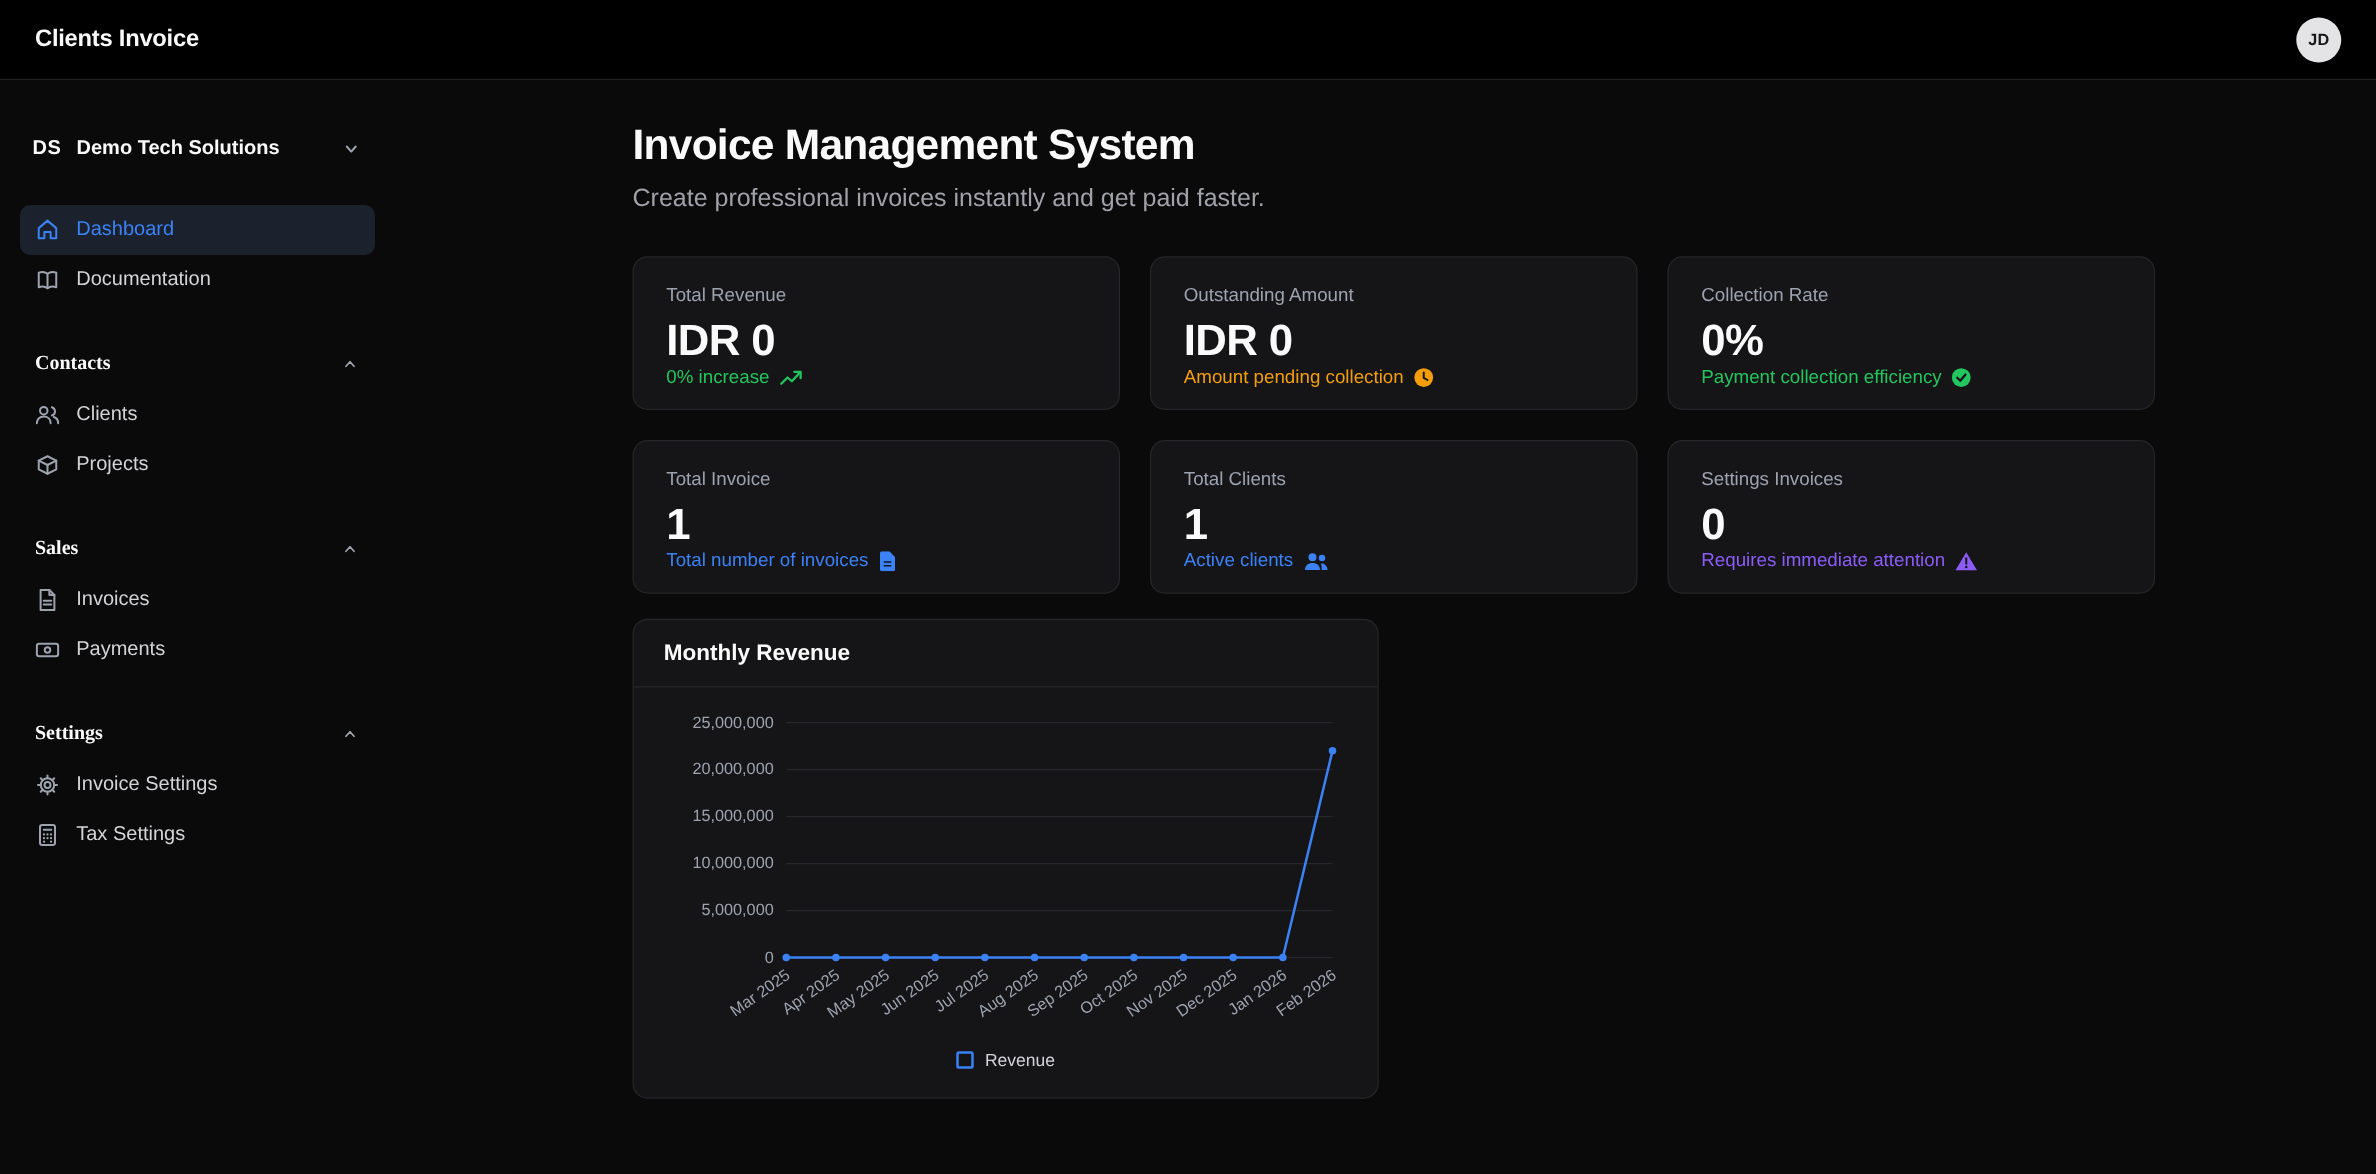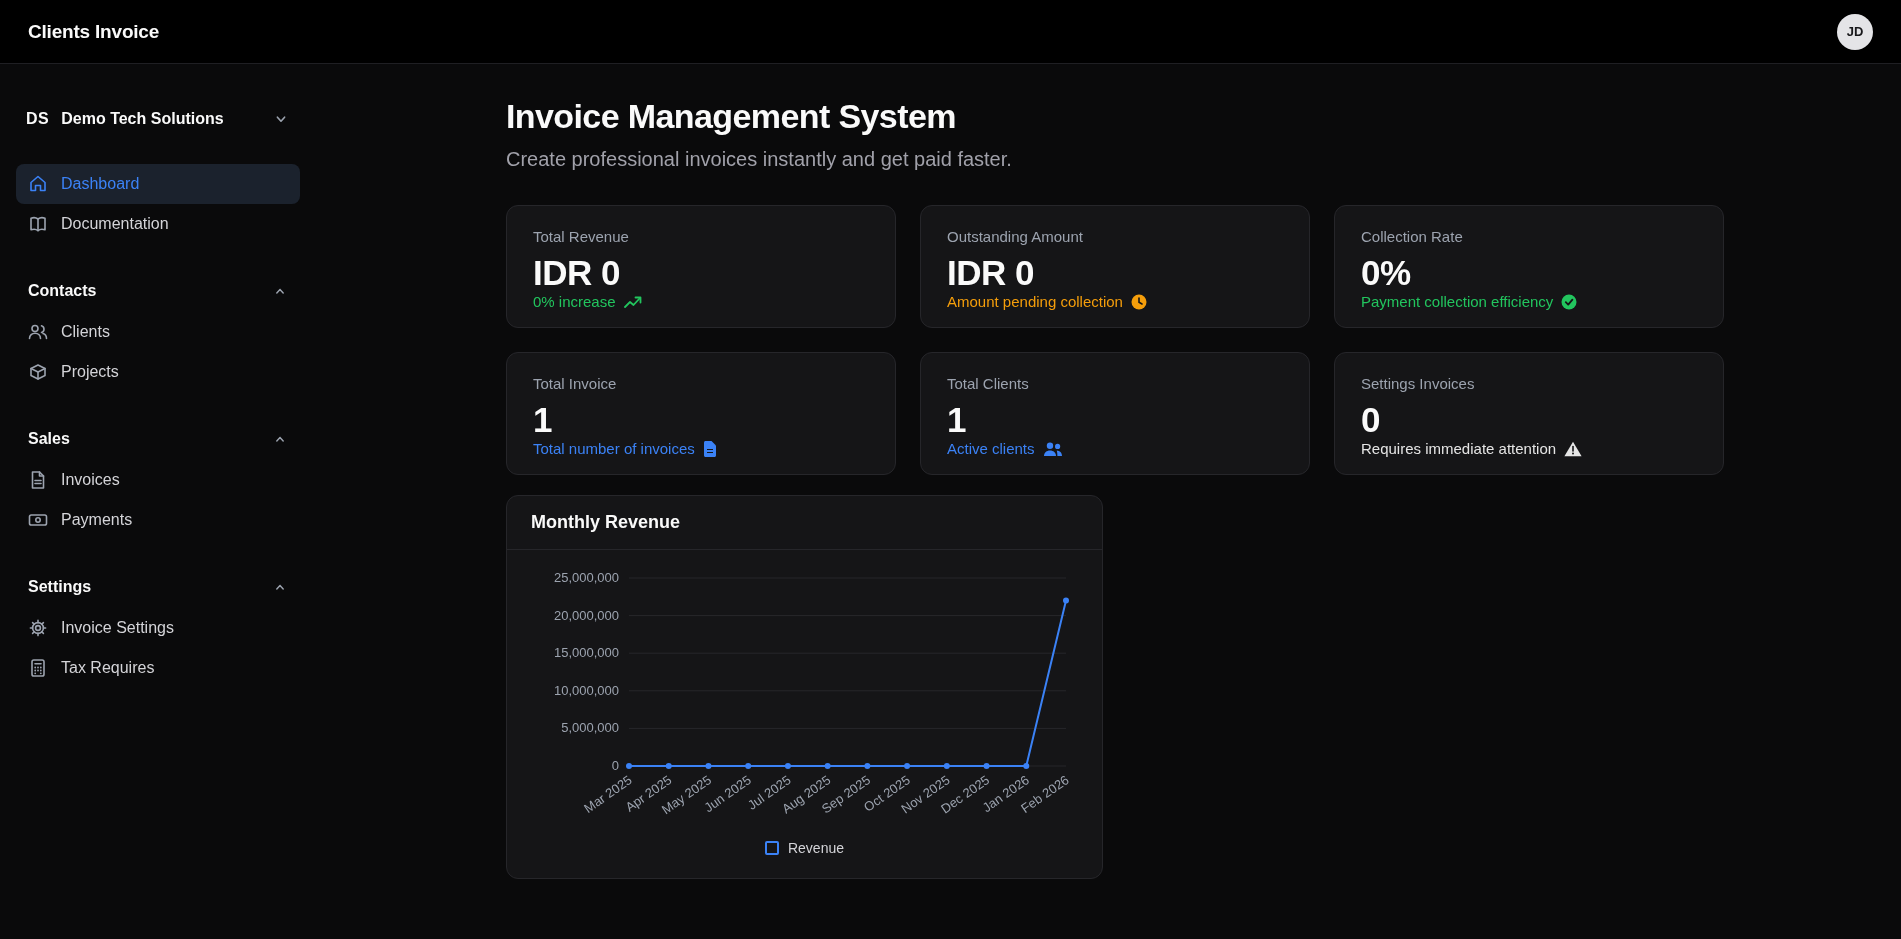--- a/index.html
+++ b/index.html
@@ -52,20 +52,21 @@
   .nav-item .nicon svg { display: block; stroke: #9ca3af; fill: none; stroke-width: 1.6; stroke-linecap: round; stroke-linejoin: round; }
   .nav-item.active { background: #1b222d; color: #3b82f6; }
   .nav-item.active .nicon svg { stroke: #3b82f6; }
 
   .nav-section { margin-top: 30px; }
   .section-header {
     display: flex; align-items: center;
     padding: 8px 12px 12px 12px;
     font-size: 16px; font-weight: 700; color: #fafafa;
     cursor: pointer;
+    font-family: Liberation Serif, serif;
   }
 
   
   .main { flex: 1; padding: 33px 0 0 190px; overflow: hidden; }
   .page-title { font-size: 34px; font-weight: 700; letter-spacing: -0.6px; }
   .page-subtitle { font-size: 20px; color: #a1a1aa; margin-top: 12px; }
 
   .stats-grid {
     margin-top: 34px;
     display: grid;
@@ -230,21 +231,21 @@
           <span>Invoice Settings</span>
         </a>
         <a class="nav-item">
           <span class="nicon">
             <svg width="20" height="20" viewBox="0 0 20 20">
                 <rect x="4" y="2" width="12" height="16" rx="1.8"></rect>
                 <path d="M7 5.7 H13"></path>
                 <path stroke-width="1.8" d="M7.2 9.5 h0.01 M10 9.5 h0.01 M12.8 9.5 h0.01 M7.2 12.5 h0.01 M10 12.5 h0.01 M12.8 12.5 h0.01 M7.2 15.3 h0.01 M12.8 15.3 h0.01"></path>
               </svg>
           </span>
-          <span>Tax Requires</span>
+          <span>Tax Settings</span>
         </a>
       </div>
     </nav>
   </aside>
 
   <main class="main">
     <h1 class="page-title">Invoice Management System</h1>
     <p class="page-subtitle">Create professional invoices instantly and get paid faster.</p>
 
     <div class="stats-grid">
@@ -307,21 +308,21 @@
               <path d="M1 15 C1 11.5 3.6 9.4 7 9.4 C10.4 9.4 13 11.5 13 15 Z" fill="currentColor"></path>
               <circle cx="14.6" cy="5.4" r="2.6" fill="currentColor"></circle>
               <path d="M13.8 9.6 C16.8 9.8 19 11.8 19 15 H14.4 C14.4 12.8 14.2 11 13.8 9.6 Z" fill="currentColor"></path>
             </svg>
         </div>
       </div>
 
       <div class="stat-card">
         <div class="stat-label">Settings Invoices</div>
         <div class="stat-value">0</div>
-        <div class="stat-note" style="color: #e5e5e5;">
+        <div class="stat-note" style="color: #8b5cf6;">
           <span>Requires immediate attention</span>
           <svg width="18" height="16" viewBox="0 0 18 16">
               <path d="M9 0.8 L17.6 15.2 H0.4 Z" fill="currentColor"></path>
               <path d="M9 5.5 V10" stroke="#151517" stroke-width="1.6" stroke-linecap="round"></path>
               <circle cx="9" cy="12.6" r="1" fill="#151517"></circle>
             </svg>
         </div>
       </div>
 
     </div>

